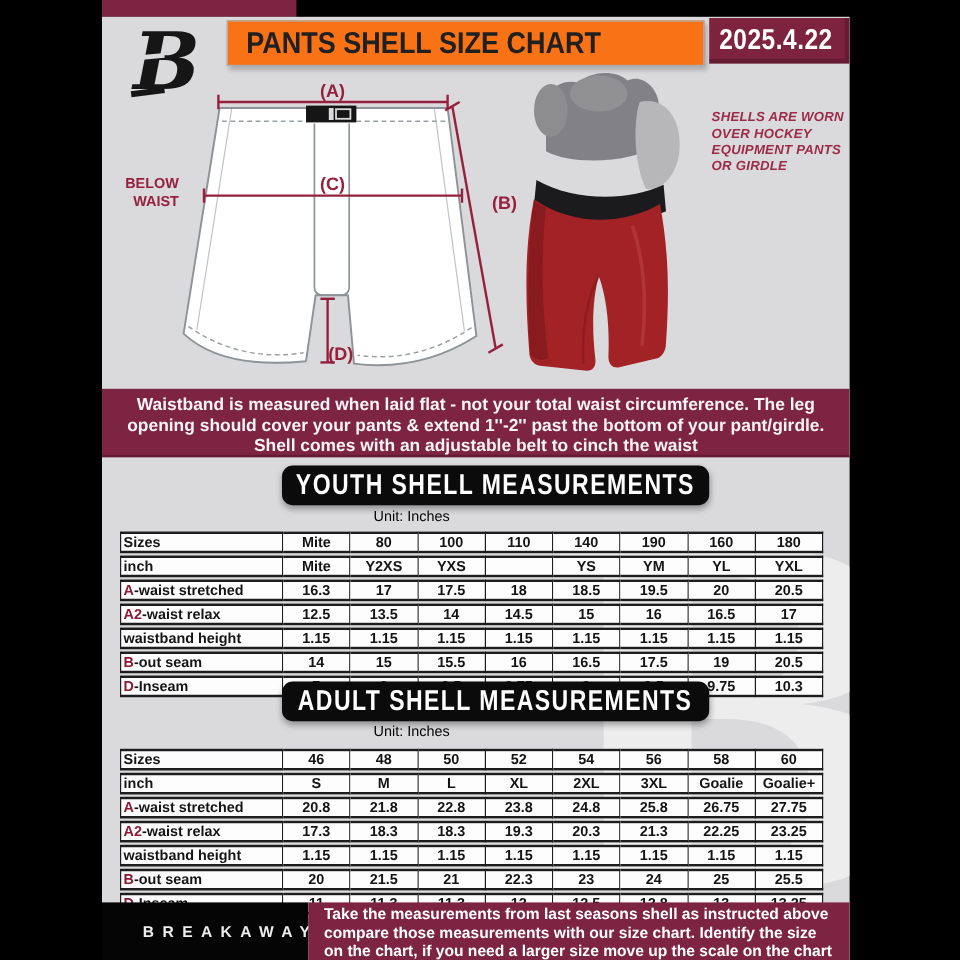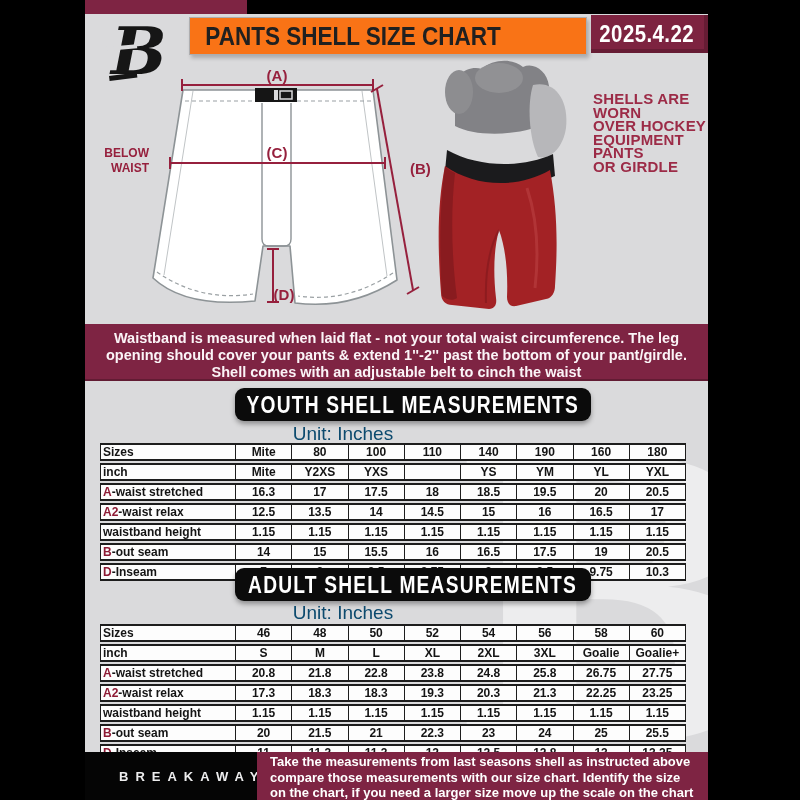--- a/index.html
+++ b/index.html
@@ -13,32 +13,32 @@
   .logo{left:16px;top:2px;width:70px;height:72px;}
   .title-box{left:104px;top:3px;width:396px;height:36px;background:#f97316;border:1px solid #adadaf;
              display:flex;align-items:center;box-shadow:2px 3px 4px rgba(0,0,0,0.22);}
   .title-box span{font-size:25px;font-weight:bold;color:#202020;padding-left:17px;
                   transform:scaleX(0.9);transform-origin:0 50%;white-space:nowrap;}
   .date-box{left:506px;top:1px;width:117px;height:38px;background:#7d2340;display:flex;
             align-items:center;justify-content:flex-start;box-shadow:inset -4px -4px 0 rgba(0,0,0,0.18);}
   .date-box span{font-size:24px;font-weight:bold;color:#fff;transform:scaleX(0.85);letter-spacing:0.5px;}
   .shorts-svg{left:20px;top:54px;}
   .pants-svg{left:352px;top:44px;}
-  .side-note{left:508px;top:78px;width:118px;color:#9c2b47;font-weight:bold;font-size:15px;
-             line-height:13.5px;letter-spacing:0.2px;}
+  .side-note{left:508px;top:78px;width:118px;color:#9c2b47;font-weight:bold;font-size:11px;
+             line-height:13.5px;letter-spacing:0.2px;font-style:italic;}
   .notice{left:0;top:310px;width:623px;height:57px;background:#7e2443;color:#fbf4f7;
           text-align:center;padding-top:6px;box-sizing:border-box;border-bottom:2px solid #621b33;}
   .notice div{font-size:14.5px;font-weight:600;line-height:16.8px;}
   .section-banner{left:150px;width:356px;height:33px;background:#0b0b0b;border-radius:9px;
                   display:flex;align-items:center;justify-content:center;box-shadow:0 3px 5px rgba(0,0,0,0.35);}
   .section-banner span{color:#fff;font-size:24px;font-weight:bold;letter-spacing:1.5px;
                        transform:scaleX(0.8);white-space:nowrap;}
   .banner-youth{top:374px;}
   .banner-adult{top:554px;}
-  .unit{left:0;width:516px;text-align:center;font-size:19px;color:#0c4a6e;}
+  .unit{left:0;width:516px;text-align:center;font-size:12px;color:#000000;}
   .unit-youth{top:409px;}
   .unit-adult{top:588px;}
   .size-table{left:15px;width:586px;border-collapse:separate;border-spacing:0 2px;table-layout:fixed;}
   .table-youth{top:427px;}
   .table-adult{top:608px;}
   .size-table td{background:#fdfdfd;border-top:2px solid #1d1d1d;border-bottom:2px solid #1d1d1d;
                  border-right:1.5px solid #1d1d1d;font-size:12px;font-weight:bold;color:#141414;
                  text-align:center;height:11px;padding:1px 2px;line-height:12px;}
   .size-table td:first-child{border-left:1.5px solid #1d1d1d;text-align:left;}
   .size-table .c0{width:136px;}

